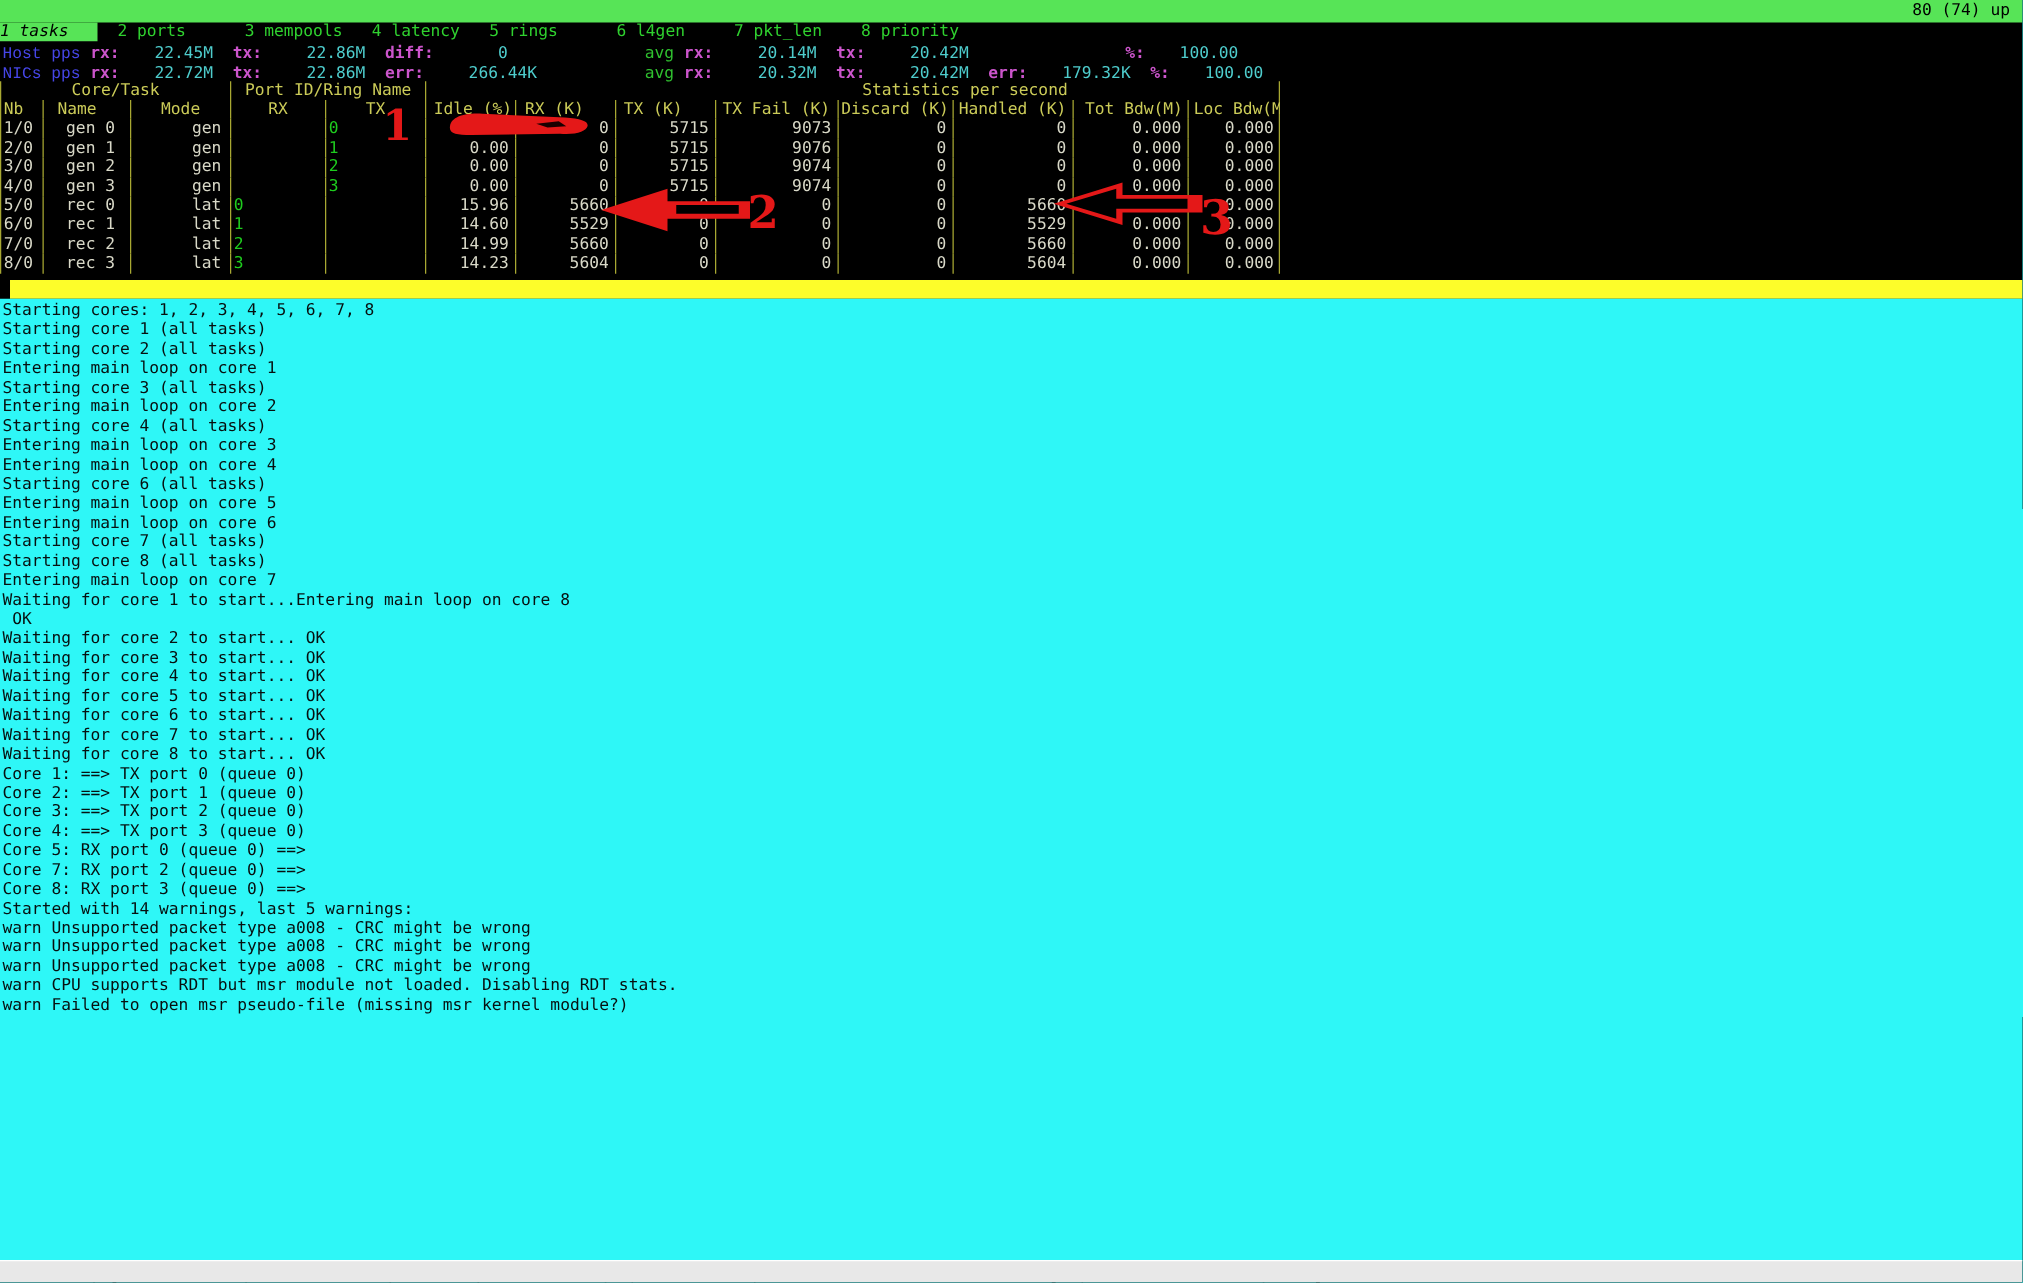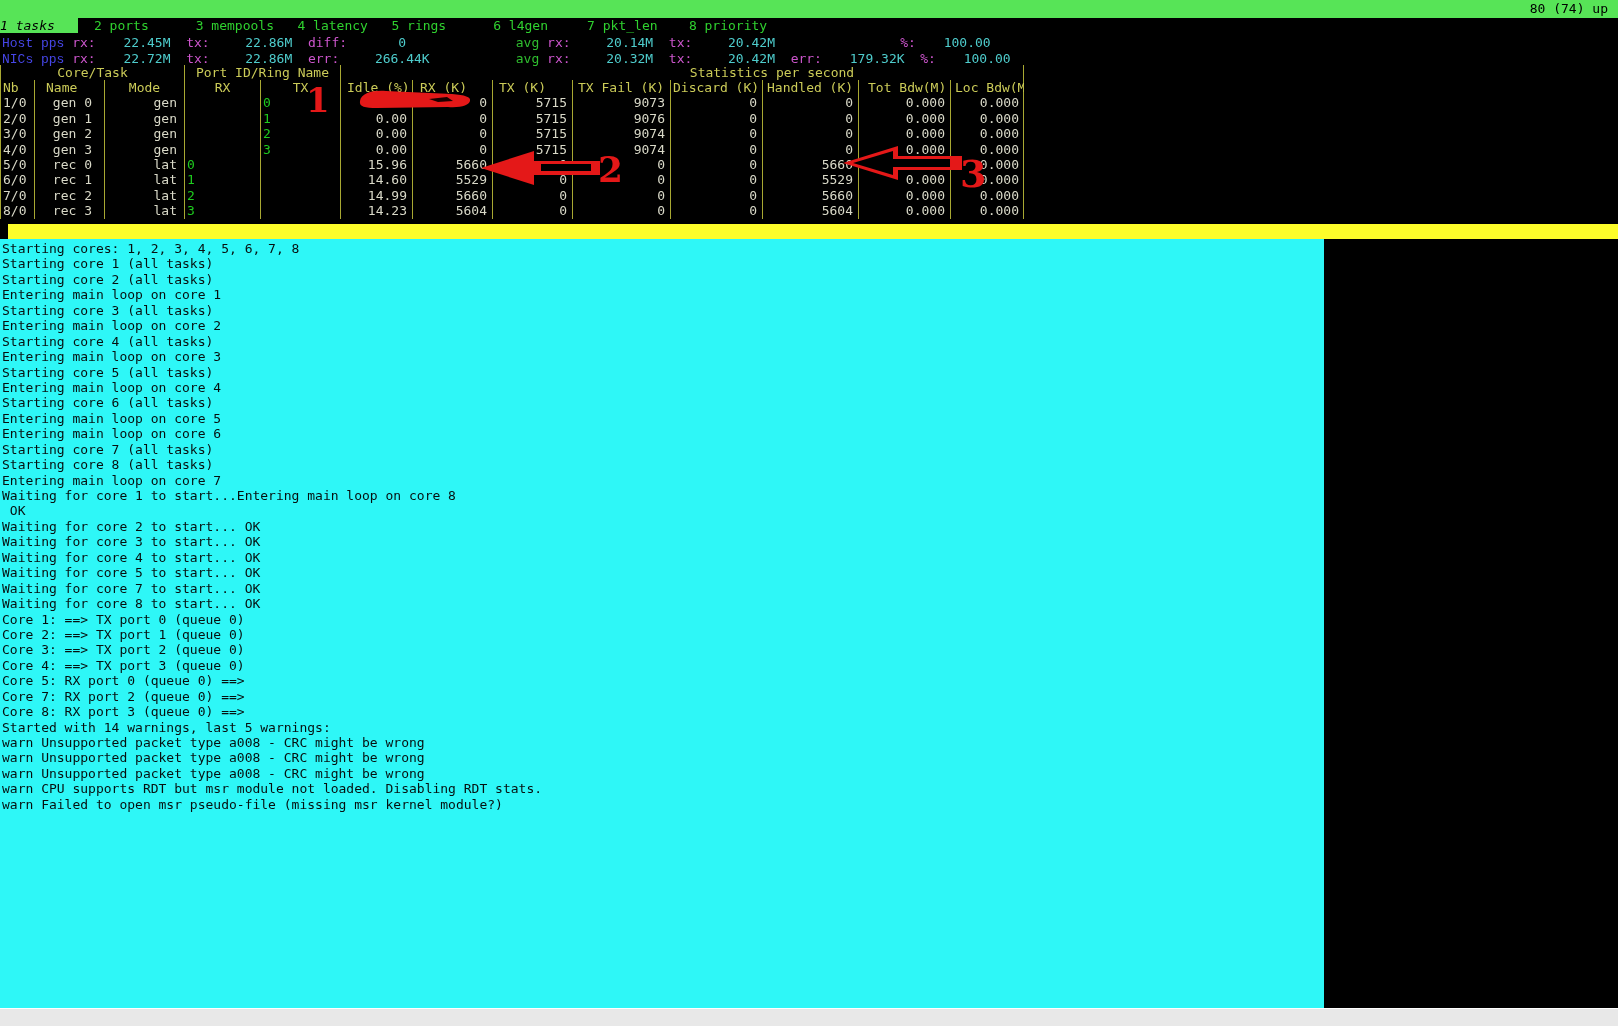--- a/index.html
+++ b/index.html
@@ -19,42 +19,42 @@
   
   #tabbar{
     position:absolute;left:0;top:18px;width:1618px;height:16px;
     color:var(--tab-green);line-height:15px;white-space:pre;
   }
   .tab{display:inline-block;}
   .tab.active{background:var(--green-bar);color:#000;font-style:italic;}
   
   .statline{position:absolute;left:2px;width:1616px;height:15px;line-height:15px;white-space:pre;color:#cfcfcf;}
   #stat1{top:35px;} #stat2{top:51px;}
-  .sb{color:var(--c-blue);font-family:Liberation Mono, monospace;} .sm{color:var(--c-mag);} .sc{color:var(--c-cyan);margin-left:20px;} .sg{color:var(--c-green);}
+  .sb{color:var(--c-blue);font-family:Liberation Mono, monospace;} .sm{color:var(--c-mag);font-weight:bold;} .sc{color:var(--c-cyan);margin-left:20px;} .sg{color:var(--c-green);}
   
   #table{
     position:absolute;left:0;top:65px;width:1024px;
     border-left:1px solid var(--border-y);border-right:1px solid var(--border-y);
     box-sizing:border-box;color:var(--val-white);
   }
   .trow{display:grid;height:15.4px;line-height:15.4px;white-space:pre;
         grid-template-columns:34px 70px 80px 76px 80px 72px 80px 80px 98px 92px 96px 92px 73px;}
   .trow .cell{box-sizing:border-box;border-right:1px solid var(--border-y);overflow:hidden;}
   .trow .cell:last-child{border-right:none;}
   .grow{display:grid;height:15px;line-height:15px;white-space:pre;
         grid-template-columns:184px 156px 683px;color:var(--hdr-yellow);}
   .grow .gcell{box-sizing:border-box;text-align:center;}
   .grow .gcell.gb{border-right:1px solid var(--border-y);text-align:center;}
   .hdr{color:var(--hdr-yellow);}
   .portnum{color:var(--port-green);}
   
   #yellowbar{position:absolute;left:8px;top:224px;width:1610px;height:15px;background:var(--bar-yellow);}
   
   #console{
-    position:absolute;left:0;top:239px;width:1324px;height:769px;
+    position:absolute;left:0;top:239px;width:1618px;height:769px;
     background:var(--console-bg);color:#071010;padding:2px 0 0 2px;box-sizing:border-box;
   }
   #console .cline{height:15.45px;line-height:15.45px;white-space:pre;}
   
   #statusbar{
     position:absolute;left:0;top:1008px;width:1618px;height:18px;
     background:var(--status-bg);border-top:1px solid #ffffff;box-sizing:border-box;
     color:#101010;line-height:16px;white-space:pre;padding-left:3px;
   }
   
@@ -91,34 +91,34 @@
 
 <div id="console">
     <div class="cline">Starting cores: 1, 2, 3, 4, 5, 6, 7, 8</div>
     <div class="cline">Starting core 1 (all tasks)</div>
     <div class="cline">Starting core 2 (all tasks)</div>
     <div class="cline">Entering main loop on core 1</div>
     <div class="cline">Starting core 3 (all tasks)</div>
     <div class="cline">Entering main loop on core 2</div>
     <div class="cline">Starting core 4 (all tasks)</div>
     <div class="cline">Entering main loop on core 3</div>
-    <div class="cline">Starting core 5 (all tasks)</div>
     <div class="cline">Entering main loop on core 4</div>
     <div class="cline">Starting core 6 (all tasks)</div>
     <div class="cline">Entering main loop on core 5</div>
     <div class="cline">Entering main loop on core 6</div>
     <div class="cline">Starting core 7 (all tasks)</div>
     <div class="cline">Starting core 8 (all tasks)</div>
     <div class="cline">Entering main loop on core 7</div>
     <div class="cline">Waiting for core 1 to start...Entering main loop on core 8</div>
     <div class="cline"> OK</div>
     <div class="cline">Waiting for core 2 to start... OK</div>
     <div class="cline">Waiting for core 3 to start... OK</div>
     <div class="cline">Waiting for core 4 to start... OK</div>
     <div class="cline">Waiting for core 5 to start... OK</div>
+    <div class="cline">Waiting for core 6 to start... OK</div>
     <div class="cline">Waiting for core 7 to start... OK</div>
     <div class="cline">Waiting for core 8 to start... OK</div>
     <div class="cline">Core 1: ==&gt; TX port 0 (queue 0)</div>
     <div class="cline">Core 2: ==&gt; TX port 1 (queue 0)</div>
     <div class="cline">Core 3: ==&gt; TX port 2 (queue 0)</div>
     <div class="cline">Core 4: ==&gt; TX port 3 (queue 0)</div>
     <div class="cline">Core 5: RX port 0 (queue 0) ==&gt;</div>
     <div class="cline">Core 7: RX port 2 (queue 0) ==&gt;</div>
     <div class="cline">Core 8: RX port 3 (queue 0) ==&gt;</div>
     <div class="cline">Started with 14 warnings, last 5 warnings:</div>

